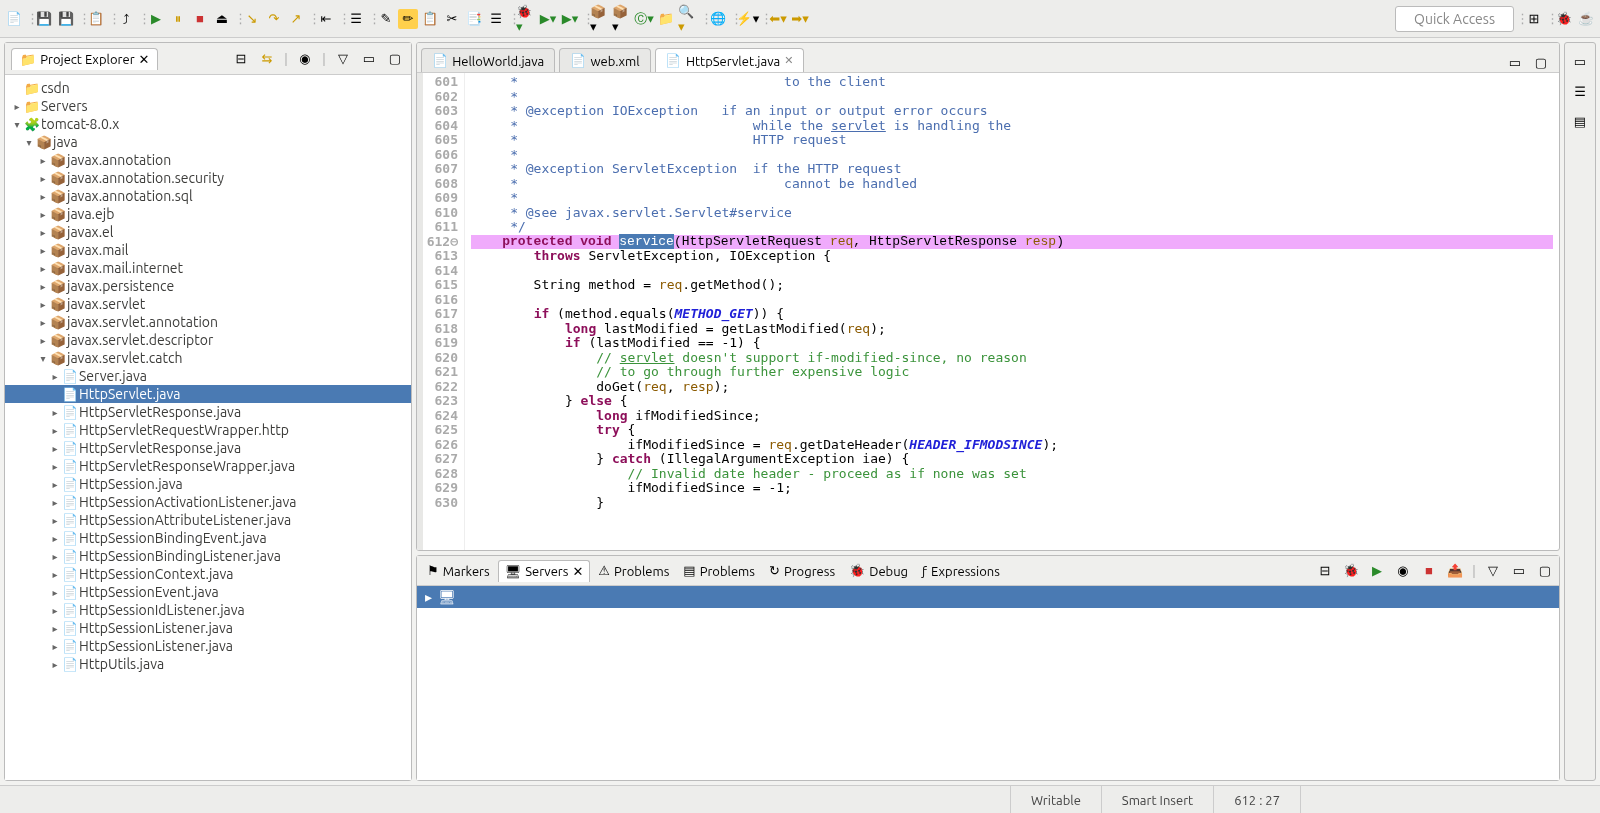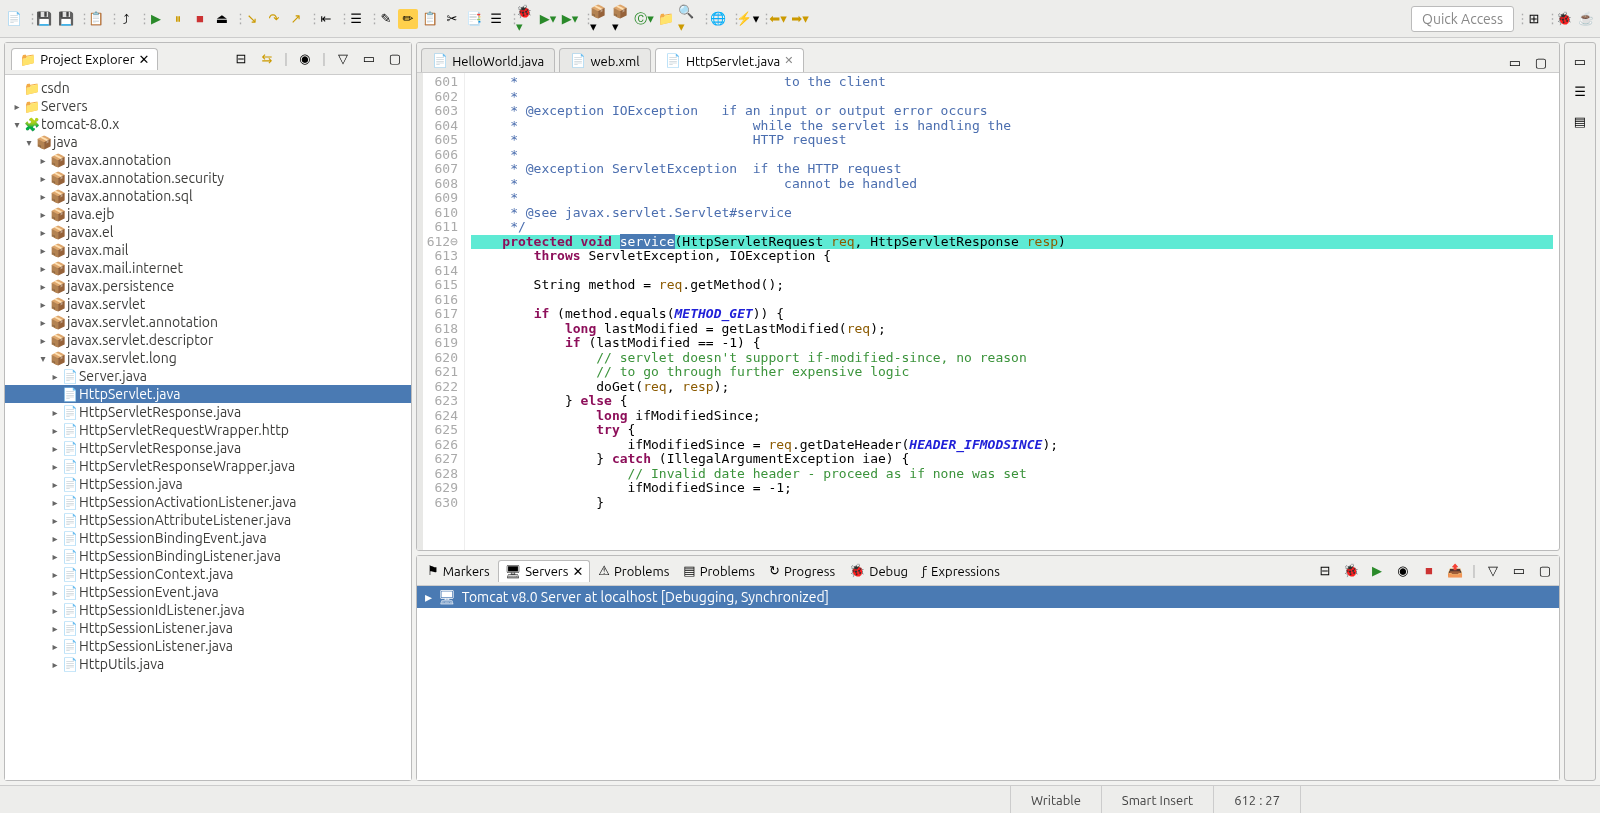--- a/index.html
+++ b/index.html
@@ -1,21 +1,21 @@
 <!DOCTYPE html>
 <html><head>
 <meta charset="utf-8">
 <style>
 * { box-sizing: border-box; margin: 0; padding: 0; }
 body { font-family: "Ubuntu", Arial, sans-serif; font-size: 13px; background: #f2f2f0; overflow: hidden; width: 1600px; height: 813px; }
 .toolbar { display: flex; align-items: center; height: 38px; background: #ededeb; border-bottom: 1px solid #ccc; padding: 0 4px; gap: 2px; }
 .tb-icon { width: 20px; height: 20px; display: inline-flex; align-items: center; justify-content: center; cursor: pointer; border-radius: 2px; font-size: 13px; }
 .tb-sep { width: 6px; color: #aaa; text-align: center; }
 .tb-spacer { flex: 1; }
-.quick-access { border: 1px solid #bbb; background: #fff; padding: 4px 10px; color: #888; font-size: 14px; border-radius: 3px; margin-left: 36px; }
+.quick-access { border: 1px solid #bbb; background: #fff; padding: 4px 18px; color: #888; font-size: 14px; border-radius: 3px; margin-left: 36px; }
 .main { display: flex; height: calc(100% - 38px - 28px); }
 .left-panel { width: 408px; border: 1px solid #bbb; background: #f7f7f5; display: flex; flex-direction: column; margin: 4px 0 4px 4px; border-radius: 3px; }
 .view-header { display: flex; align-items: center; height: 32px; border-bottom: 1px solid #ccc; background: #efefed; padding: 0 6px; gap: 4px; }
 .view-tab { display: flex; align-items: center; gap: 4px; background: #fff; border: 1px solid #bbb; border-bottom: none; padding: 3px 8px; border-radius: 4px 4px 0 0; font-size: 13px; }
 .view-tab.active { background: #fff; }
 .view-header-icons { margin-left: auto; display: flex; gap: 6px; align-items: center; }
 .tree { flex: 1; overflow-y: auto; background: #fff; padding: 4px 0; }
 .tree-item { display: flex; align-items: center; padding: 1px 4px 1px 8px; cursor: pointer; white-space: nowrap; font-size: 14px; color: #3c3c3a;}
 .tree-item.selected { background: #4a7ab3; color: #fff; }
 .tree-arrow { width: 12px; font-size: 10px; color: #666; display: inline-block; text-align: center; }
@@ -27,31 +27,31 @@
 
 .center { flex: 1; display: flex; flex-direction: column; margin: 4px 4px 4px 4px; gap: 4px; }
 .editor-area { flex: 1; border: 1px solid #bbb; background: #fff; display: flex; flex-direction: column; border-radius: 3px; overflow: hidden; }
 .editor-tabs { display: flex; height: 30px; background: #efefed; border-bottom: 1px solid #ccc; align-items: flex-end; }
 .editor-tab { display: flex; align-items: center; gap: 4px; padding: 4px 10px; border: 1px solid #bbb; border-bottom: none; background: #e8e8e6; border-radius: 4px 4px 0 0; margin-left: 4px; font-size: 13px; cursor: pointer; }
 .editor-tab.active { background: #fff; }
 .editor-tab .close { color: #888; font-size: 11px; }
 .editor-tabs-icons { margin-left: auto; display: flex; gap: 6px; padding-right: 8px; }
 .code-body { flex: 1; display: flex; overflow: hidden; font-family: "DejaVu Sans Mono", Consolas, monospace; font-size: 13px; line-height: 14.5px; }
 .gutter { width: 48px; background: #fff; border-right: 1px solid #eee; text-align: right; padding: 2px 6px 2px 2px; color: #aaa; user-select: none; border-left: 6px solid #e8e8e6;}
-.gutter div { height: 14.5px; }
+.gutter div { height: 14.5px; font-weight: bold; }
 .code { flex: 1; padding: 2px 6px; white-space: pre; overflow: hidden; position: relative;}
 .code-line { height: 14.5px; }
-.code-line.cur { background: #5eead4; }
+.code-line.cur { background: #f0abfc; font-family: Liberation Mono, monospace; }
 .kw { color: #8d0f5a; font-weight: bold; }
 .cmt { color: #4b6eaf; }
 .cmt-green { color: #3b933b; }
 .const { color: #2020d8; font-style: italic; font-weight: bold;}
 .param { color: #8b5a00; }
 .sel { background: #4a7ab3; color: #fff; }
-.underline { }
+.underline { text-decoration: underline; }
 
 .bottom-area { height: 226px; border: 1px solid #bbb; background: #fff; display: flex; flex-direction: column; border-radius: 3px; }
 .bottom-tabs { display: flex; height: 30px; background: #efefed; border-bottom: 1px solid #ccc; align-items: center; gap: 2px; padding: 0 4px; }
 .btab { display: flex; align-items: center; gap: 4px; padding: 3px 6px; font-size: 13px; cursor: pointer; border-radius: 3px 3px 0 0; }
 .btab.active { background: #fff; border: 1px solid #bbb; border-bottom: none; }
 .bottom-body { flex: 1; background: #fff; }
 .server-row { background: #4a7ab3; color: #fff; padding: 3px 8px; display: flex; align-items: center; gap: 6px; font-size: 14px;}
 .statusbar { height: 28px; background: #ededeb; border-top: 1px solid #ccc; display: flex; align-items: center; font-size: 13px; color: #444; }
 .statusbar > div { padding: 0 20px; border-left: 1px solid #ccc; height: 100%; display: flex; align-items: center;}
 .right-strip { width: 32px; background: #efefed; border-left: 1px solid #ccc; display: flex; flex-direction: column; align-items: center; padding-top: 8px; gap: 10px; margin: 4px 4px 4px 0; border: 1px solid #bbb; border-radius: 3px;}
@@ -206,21 +206,21 @@
           <span>javax.servlet.annotation</span>
         </div>
         <div class="tree-item d2">
           <span class="tree-arrow">▸</span>
           <span class="tree-icon">📦</span>
           <span>javax.servlet.descriptor</span>
         </div>
         <div class="tree-item d2">
           <span class="tree-arrow">▾</span>
           <span class="tree-icon">📦</span>
-          <span>javax.servlet.long</span>
+          <span>javax.servlet.catch</span>
         </div>
         <div class="tree-item d3">
           <span class="tree-arrow">▸</span>
           <span class="tree-icon">📄</span>
           <span>Server.java</span>
         </div>
         <div class="tree-item d3 selected">
           <span class="tree-arrow"></span>
           <span class="tree-icon">📄</span>
           <span>HttpServlet.java</span>
@@ -402,21 +402,20 @@
           <span class="tb-sep">|</span>
           <span class="tb-icon">▽</span>
           <span class="tb-icon">▭</span>
           <span class="tb-icon">▢</span>
         </div>
       </div>
       <div class="bottom-body">
         <div class="server-row">
           <span>▸</span>
           <span>🖥</span>
-          <span>Tomcat v8.0 Server at localhost  [Debugging, Synchronized]</span>
         </div>
       </div>
     </div>
   </div>
 
   <div class="right-strip">
     <span class="tb-icon">▭</span>
     <span class="tb-icon">☰</span>
     <span class="tb-icon">▤</span>
   </div>

